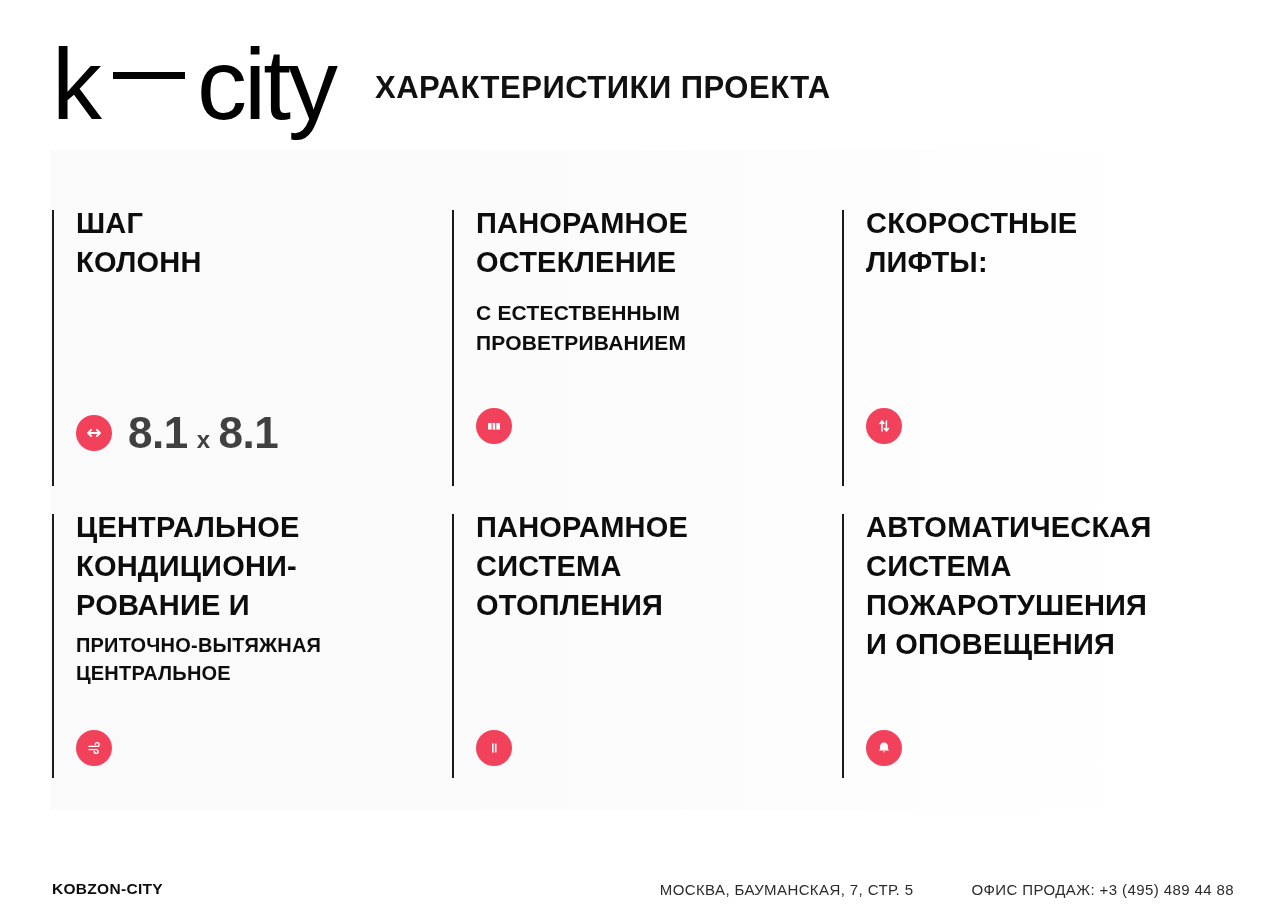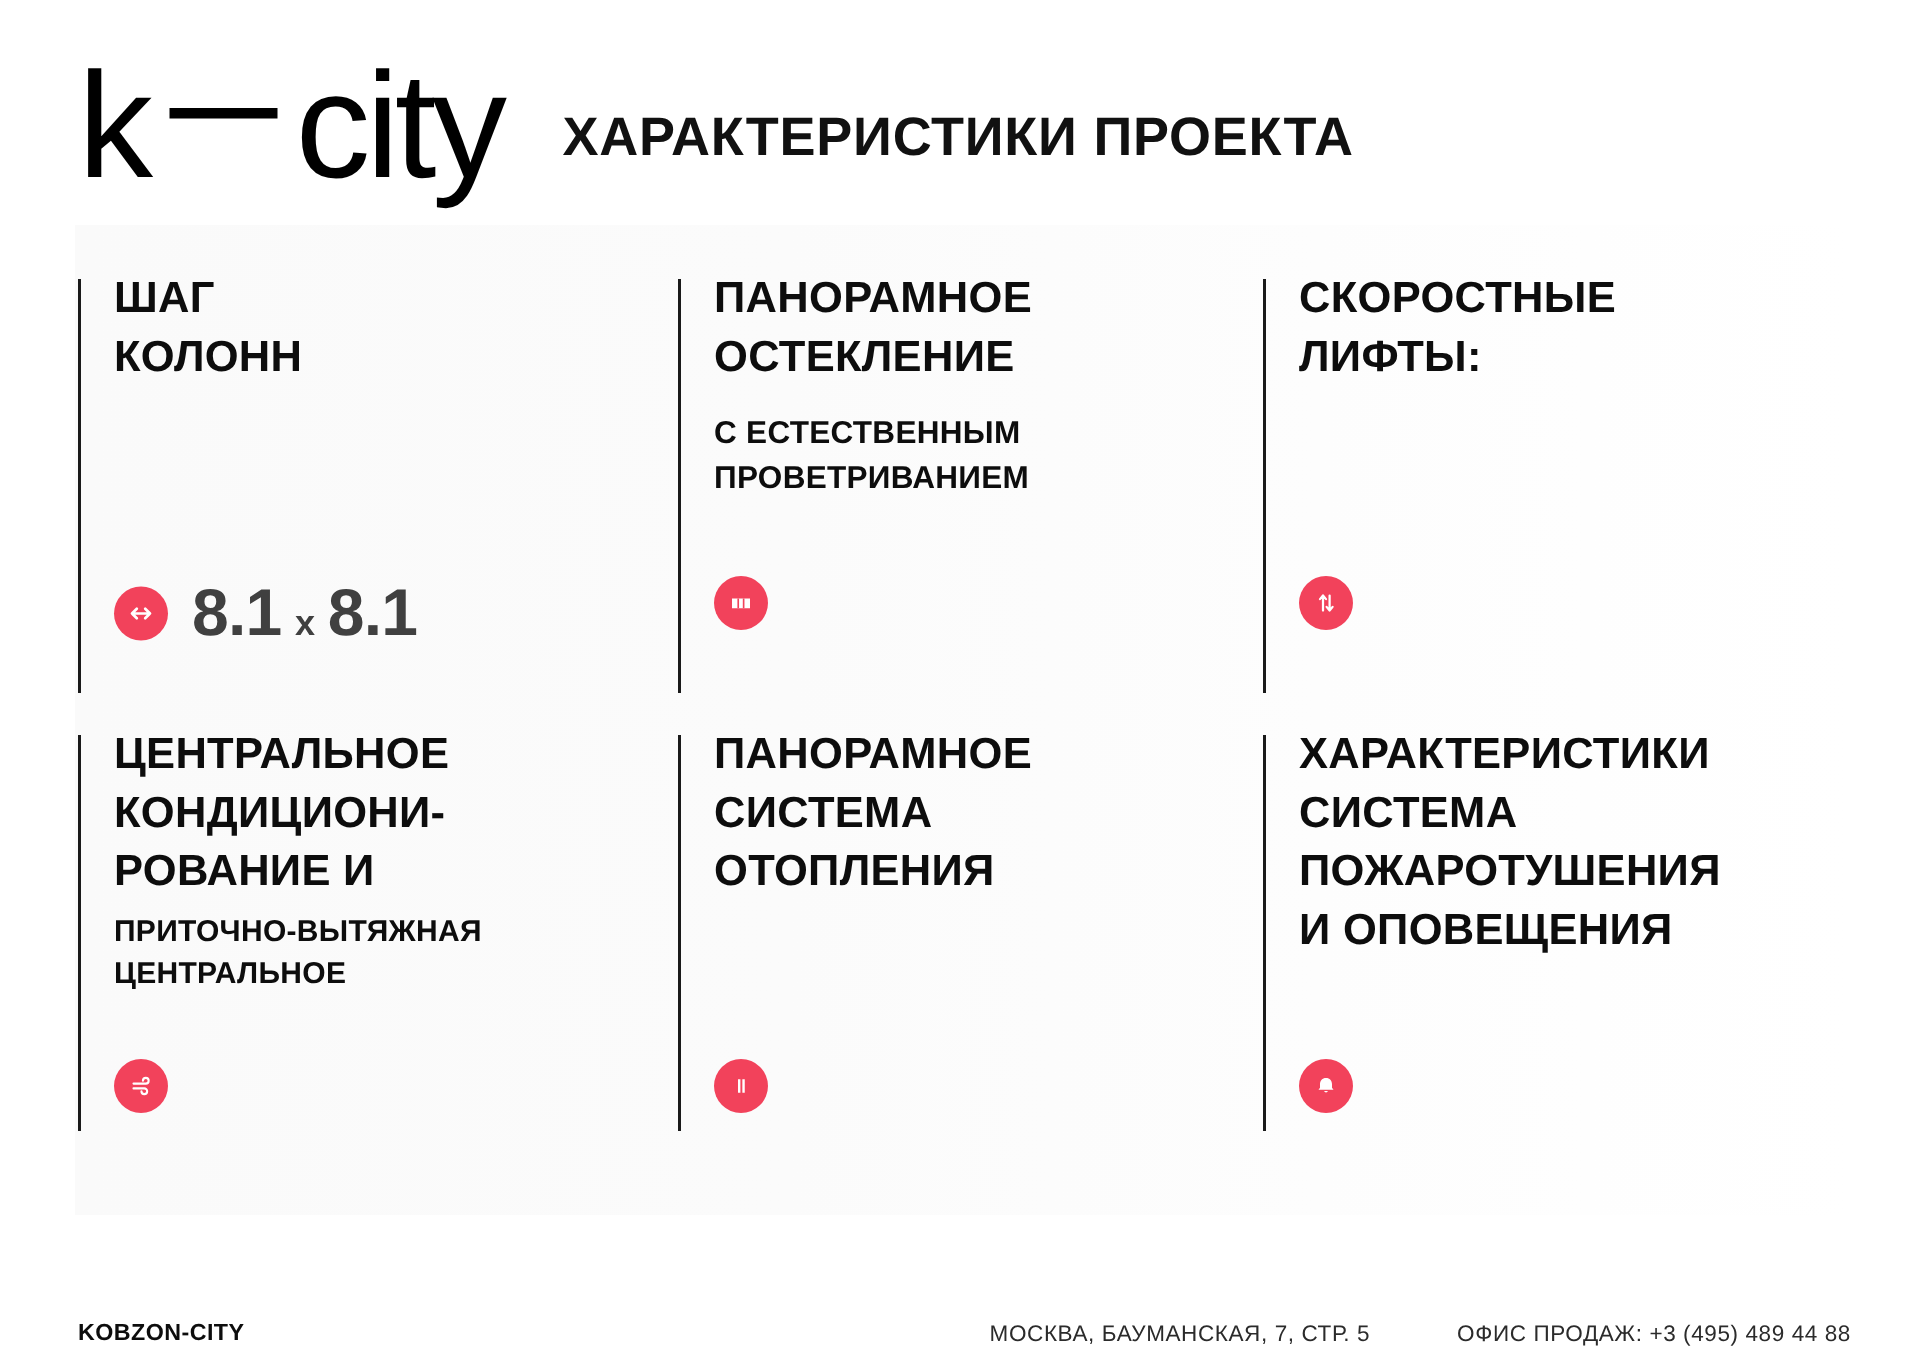--- a/index.html
+++ b/index.html
@@ -63,34 +63,34 @@
     height: 7px;
     background: #000;
     margin: 0 12px 18px 14px;
   }
   .logo .city {
     font-size: 100px;
     font-weight: 400;
     letter-spacing: -3px;
   }
   .header-title {
-    font-size: 36px;
+    font-size: 31px;
     font-weight: bold;
     letter-spacing: 0.5px;
     color: #111;
     margin-left: 40px;
     margin-top: 34px;
     white-space: nowrap;
   }
 
   
   .grid {
     position: absolute;
     left: 52px;
-    top: 180px;
+    top: 204px;
     width: 1180px;
     display: grid;
     grid-template-columns: 400px 390px 390px;
     grid-template-rows: 304px 292px;
   }
   .cell {
     position: relative;
     padding-left: 24px;
     box-sizing: border-box;
   }
@@ -291,21 +291,21 @@
               <rect x="8" y="5.5" width="1.6" height="9" fill="#ffffff"></rect>
               <rect x="10.9" y="5.5" width="1.6" height="9" fill="#ffffff"></rect>
             </svg>
           </span>
         </div>
       </div>
     </div>
 
     <div class="cell r2">
       <div class="cell-inner">
-        <div class="title">ХАРАКТЕРИСТИКИ
+        <div class="title">АВТОМАТИЧЕСКАЯ
 СИСТЕМА
 ПОЖАРОТУШЕНИЯ
 И ОПОВЕЩЕНИЯ</div>
         <div class="badge-row">
           <span class="dot">
             <svg width="20" height="20" viewBox="0 0 20 20" aria-hidden="true">
               <path d="M10 4.6 c-2.5 0 -4 1.8 -4 4.1 v2.4 l-1 1.4 h10 l-1 -1.4 V8.7 c0 -2.3 -1.5 -4.1 -4 -4.1 z" fill="#ffffff"></path>
               <path d="M8.7 13.4 a1.4 1.4 0 0 0 2.6 0 z" fill="#ffffff"></path>
             </svg>
           </span>

